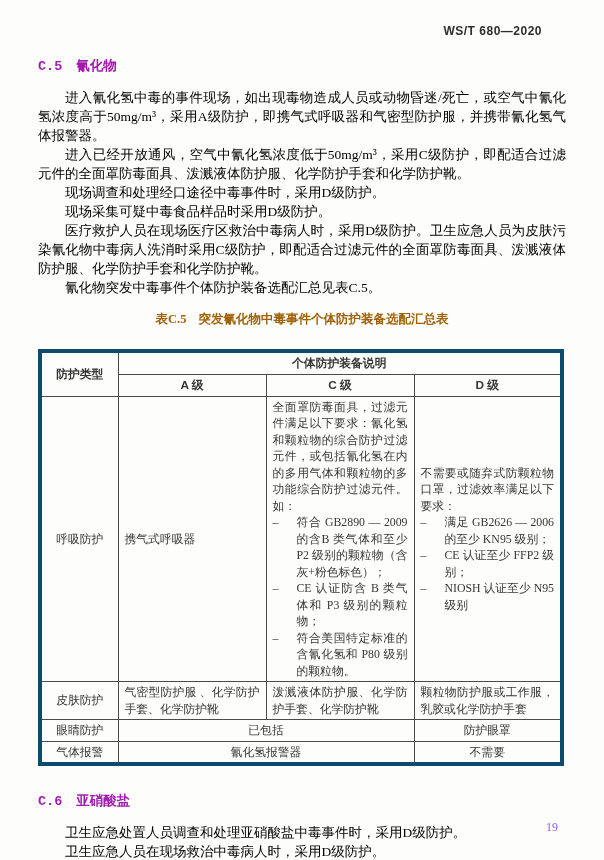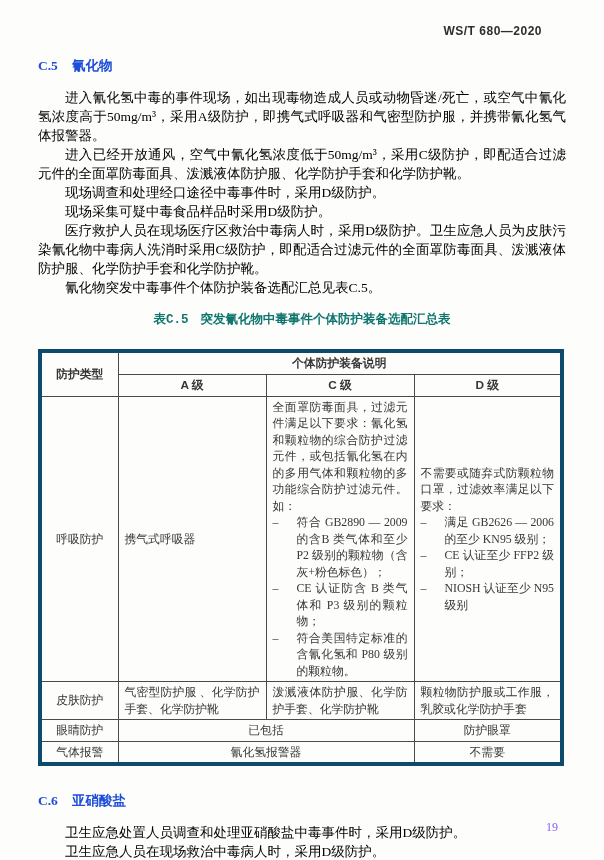--- a/index.html
+++ b/index.html
@@ -19,42 +19,42 @@
     text-align:right;
     padding-right:24px;
     font-family:"Liberation Sans","DejaVu Sans",sans-serif;
     font-weight:bold;
     font-size:12px;
     letter-spacing:0.5px;
     color:#2e2e2e;
   }
   .sec-heading{
     margin-top:19px;
-    font-family:Liberation Serif, serif;
+    font-family:Liberation Mono, monospace;
     font-weight:bold;
     font-size:13.5px;
-    color:#1d4ed8;
+    color:#a21caf;
   }
   .sec-heading .sec-num{margin-right:14px;}
   .sec-body{margin-top:13px;}
   .para{
     margin:0;
     font-size:13.5px;
     line-height:19px;
     text-align:justify;
     text-indent:2em;
     color:#000000;
   }
   .tbl-caption{
     margin-top:14px;
     text-align:center;
-    font-family:Liberation Mono, monospace;
+    font-family:Liberation Serif, serif;
     font-weight:bold;
     font-size:12.5px;
-    color:#0f766e;
+    color:#a16207;
   }
   .tbl-caption .cap-num{margin-right:12px;}
   table.ppe{
     margin-top:21px;
     width:526px;
     border-collapse:collapse;
     table-layout:fixed;
     font-size:11.8px;
     line-height:16.5px;
     color:#363636;

